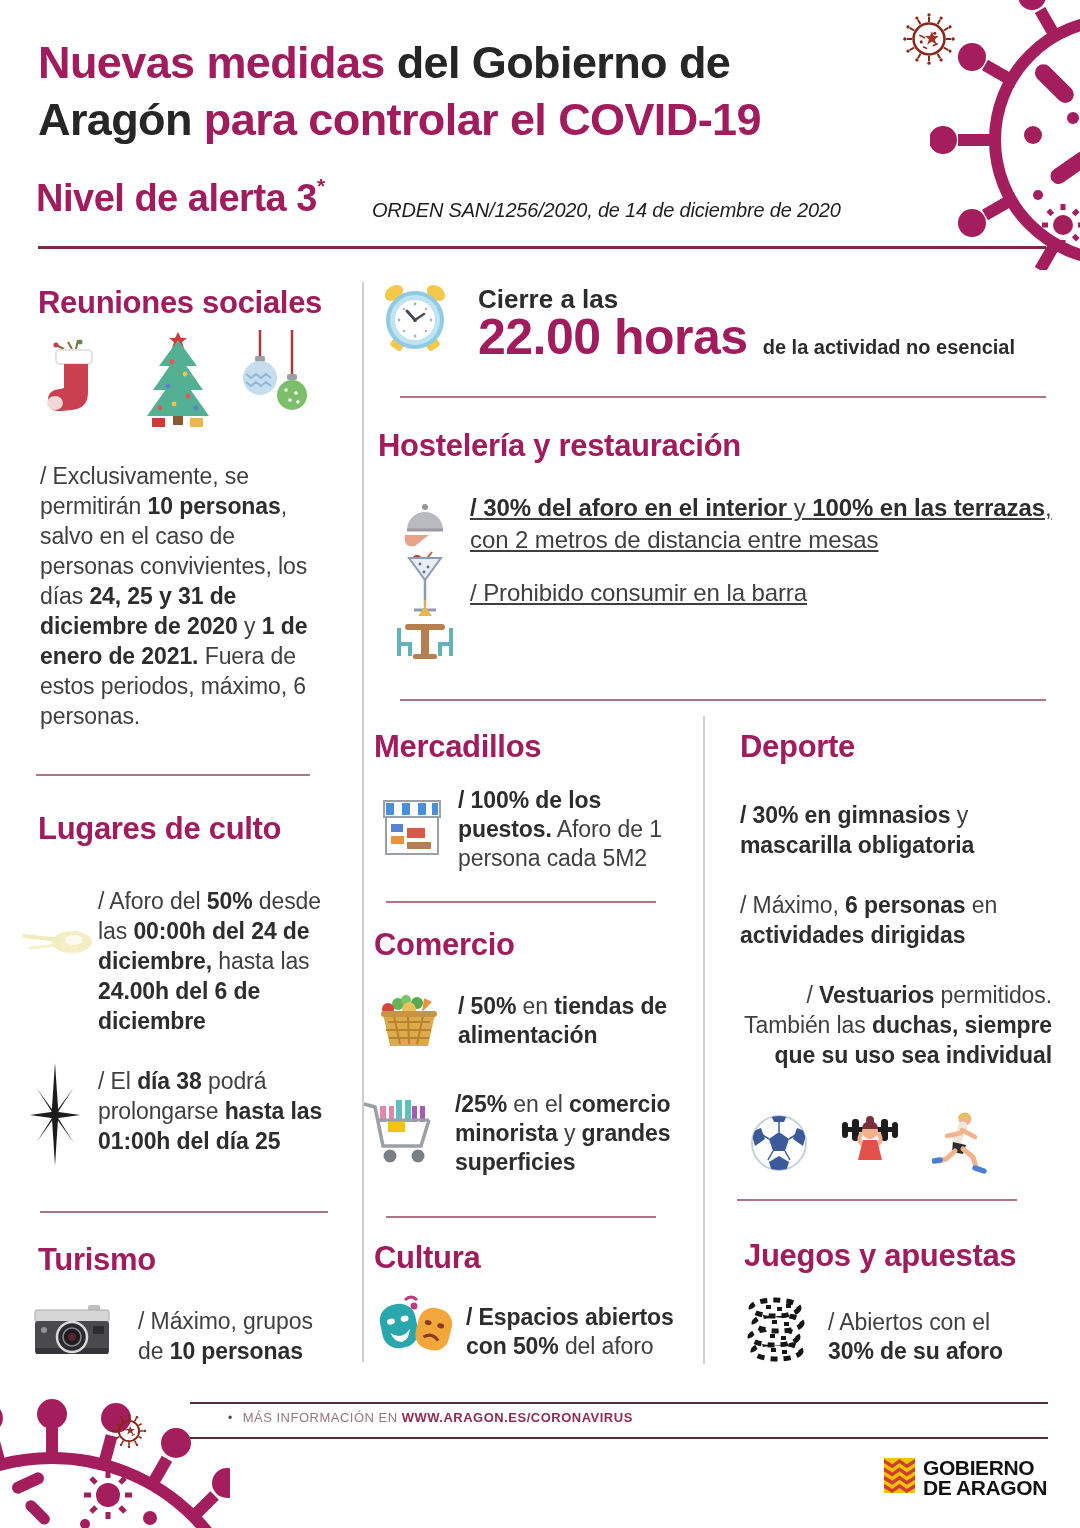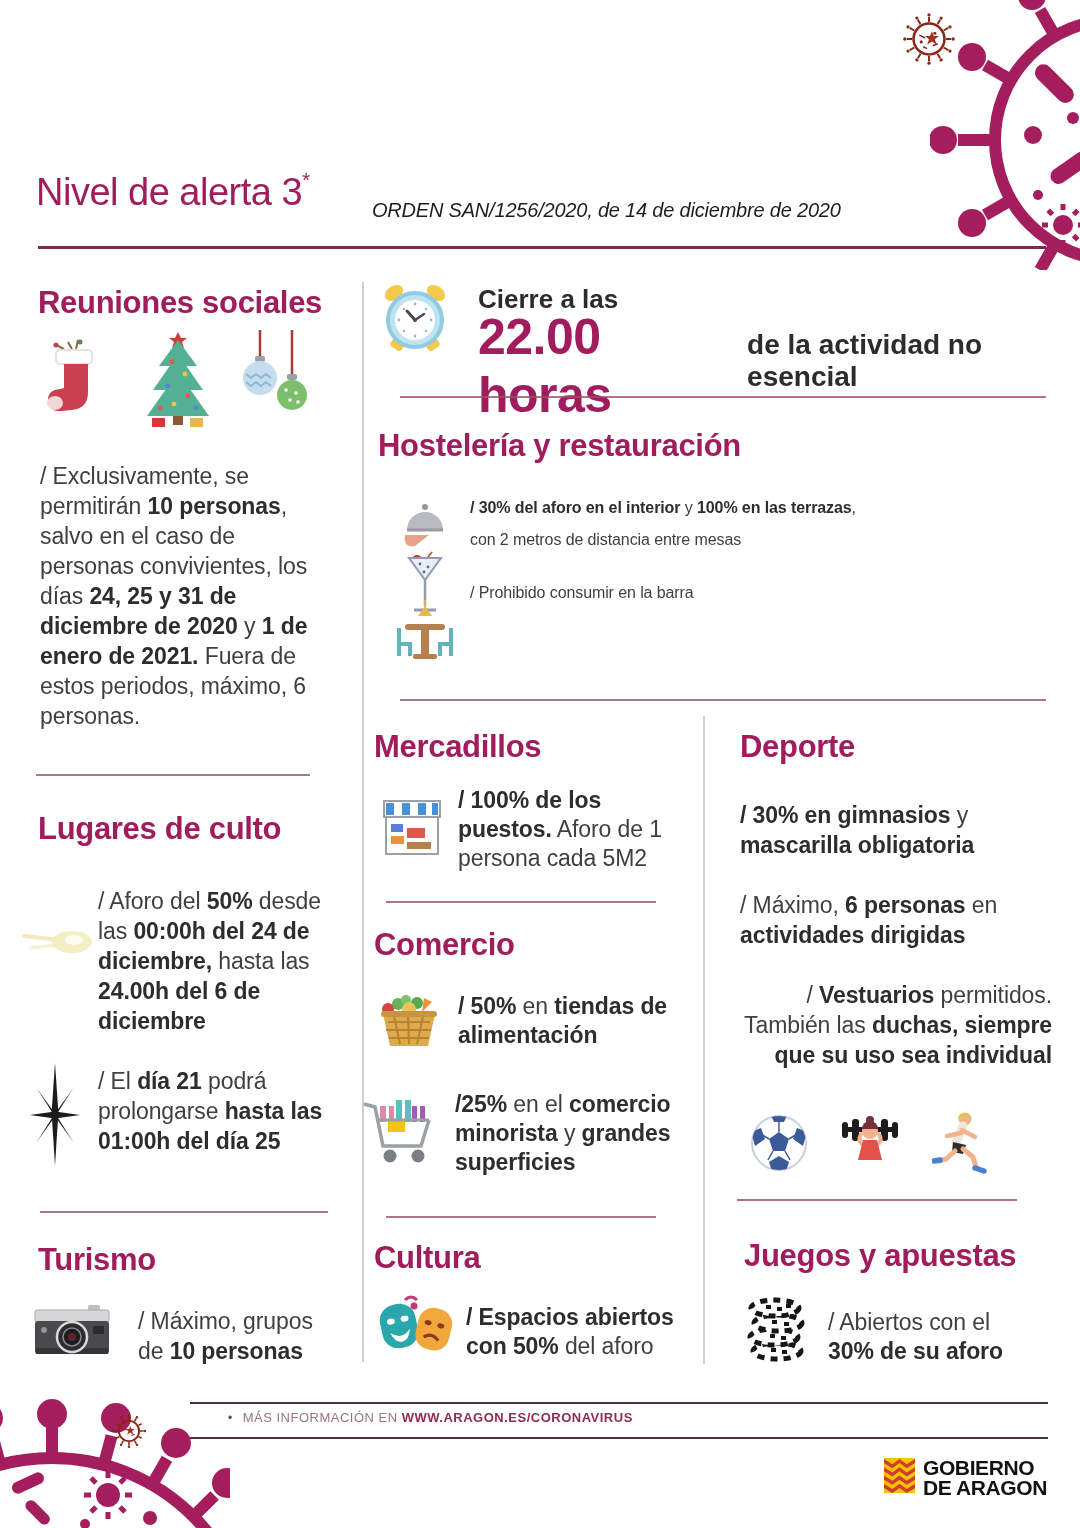--- a/index.html
+++ b/index.html
@@ -13,32 +13,32 @@
   }
   *{margin:0;padding:0;box-sizing:border-box;}
   html,body{background:#ffffff;}
   body{font-family:"Liberation Sans","DejaVu Sans",sans-serif;}
   .page{position:relative;width:1080px;height:1528px;background:#fff;overflow:hidden;}
 
   
   #title{position:absolute;left:38px;top:34px;width:860px;font-size:45px;line-height:57px;
          font-weight:600;color:#262626;letter-spacing:-0.6px;}
   #title .a{color:var(--accent);} #title .b{font-weight:800;}
-  #alert{position:absolute;left:36px;top:168px;font-size:38px;font-weight:400;color:var(--accent);letter-spacing:-0.5px;}
+  #alert{position:absolute;left:36px;top:174px;font-size:38px;font-weight:700;color:var(--accent);letter-spacing:-0.5px;}
   #alert sup{font-size:21px;vertical-align:18px;}
   #order{position:absolute;left:372px;top:199px;font-size:20px;font-style:italic;font-weight:400;color:#1d1d1d;letter-spacing:-0.2px;}
   #header-rule{position:absolute;left:38px;top:246px;width:1008px;height:3px;background:var(--rule);}
 
   
   .h2{position:absolute;font-size:31px;font-weight:800;color:var(--accent);letter-spacing:-0.3px;}
   .hr{position:absolute;height:2px;background:var(--divider);opacity:.8;}
   .vline{position:absolute;width:2px;background:var(--gray-div);}
   .txt{position:absolute;font-size:23px;line-height:30px;color:var(--body);letter-spacing:-0.1px;}
   .txt .b{font-weight:700;color:var(--bold);}
-  .txt24{font-size:16px;line-height:32px;}
+  .txt24{font-size:24px;line-height:32px;text-decoration:underline;}
   .txt-mid{line-height:29px;}
   .ico{position:absolute;}
 
   
   #reuniones-title{left:38px;top:285px;}
   #stocking{left:44px;top:336px;} #xmastree{left:138px;top:330px;} #ornaments{left:242px;top:330px;}
   #reuniones-body{left:40px;top:461px;width:300px;}
   #div-left1{left:36px;top:774px;width:274px;}
   #culto-title{left:38px;top:811px;}
   #comet{left:22px;top:918px;}
@@ -52,21 +52,21 @@
 
   
   #vline1{left:362px;top:282px;height:1080px;}
   #vline2{left:703px;top:716px;height:648px;}
 
   
   #clock{left:380px;top:280px;}
   #cierre-lead{position:absolute;left:478px;top:284px;font-size:26px;font-weight:700;color:#2c2c2c;}
   #cierre-line2{position:absolute;left:478px;top:308px;display:flex;align-items:baseline;}
   #cierre-big{font-size:50px;font-weight:800;color:var(--accent);letter-spacing:-0.5px;}
-  #cierre-tail{font-size:28px;font-weight:700;color:#2c2c2c;margin-left:15px;}
+  #cierre-tail{font-size:20px;font-weight:700;color:#2c2c2c;margin-left:15px;}
   #div-right1{left:400px;top:396px;width:646px;}
 
   
   #hosteleria-title{left:378px;top:428px;}
   #cloche{left:400px;top:494px;} #cocktail{left:406px;top:550px;} #tablechairs{left:392px;top:598px;}
   #host-item1{left:470px;top:492px;width:585px;}
   #host-item2{left:470px;top:577px;width:520px;}
   #host-item3{left:470px;top:629px;width:520px;}
   #div-right2{left:400px;top:699px;width:646px;}
 
@@ -106,20 +106,22 @@
   #virus-tr{left:930px;top:0px;} #virus-tr-small{left:900px;top:10px;}
   #logo{position:absolute;left:884px;top:1457px;display:flex;}
   #logo-flag{width:31px;height:37px;margin-right:8px;}
   #logo-text{font-size:21px;line-height:20px;font-weight:800;color:#121212;letter-spacing:-0.4px;padding-top:1px;}
 </style>
 </head>
 <body>
 
 <div class="page">
 
+  <h1 id="title"><span><span class="b a">Nuevas medidas</span><span> del Gobierno de</span></span><br>
+    <span><span>Aragón </span><span class="b a">para controlar el COVID-19</span></span></h1>
   <div id="alert"><span>Nivel de alerta 3</span><sup>*</sup></div>
   <div id="order">ORDEN SAN/1256/2020, de 14 de diciembre de 2020</div>
   <div id="header-rule"></div>
 
   <svg id="virus-tr-small" class="ico" width="58" height="58" viewBox="0 0 60 60">
     <g stroke="#8a2517" stroke-width="2" fill="none">
       <path d="M47.5,30 L53,30 M45.2,38.8 L49.9,41.5 M38.8,45.2 L41.5,49.9 M30,47.5 L30,53 M21.2,45.2 L18.5,49.9 M14.8,38.8 L10.1,41.5 M12.5,30 L7,30 M14.8,21.2 L10.1,18.5 M21.2,14.8 L18.5,10.1 M30,12.5 L30,7 M38.8,14.8 L41.5,10.1 M45.2,21.2 L49.9,18.5"></path>
       <circle cx="30" cy="30" r="16" stroke-width="2.6"></circle>
     </g>
     <g fill="#8a2517">
@@ -218,21 +220,21 @@
   <p id="culto-item1" class="txt"><span>/ Aforo del </span><span class="b">50%</span><span> desde</span><br><span>las </span><span class="b">00:00h del 24 de</span><br><span class="b">diciembre,</span><span> hasta las</span><br><span class="b">24.00h del 6 de</span><br><span class="b">diciembre</span></p>
 
   <svg id="star" class="ico" width="62" height="106" viewBox="0 0 64 108">
     <g fill="#1c1c1c">
       <polygon points="32,0 35.5,52 32,106 28.5,52"></polygon>
       <polygon points="6,54 32,50.5 58,54 32,57.5"></polygon>
       <polygon points="13,26 33.5,54.5 51,82 30.5,53.5"></polygon>
       <polygon points="51,26 30.5,54.5 13,82 33.5,53.5"></polygon>
     </g>
   </svg>
-  <p id="culto-item2" class="txt"><span>/ El </span><span class="b">día 21</span><span> podrá</span><br><span>prolongarse </span><span class="b">hasta las</span><br><span class="b">01:00h del día 25</span></p>
+  <p id="culto-item2" class="txt"><span>/ El </span><span class="b">día 38</span><span> podrá</span><br><span>prolongarse </span><span class="b">hasta las</span><br><span class="b">01:00h del día 25</span></p>
 
   <div id="div-left2" class="hr"></div>
 
   <h2 id="turismo-title" class="h2">Turismo</h2>
 
   <svg id="camera" class="ico" width="80" height="60" viewBox="0 0 80 60">
     <rect x="56" y="5" width="12" height="7" rx="2" fill="#bfbfbf"></rect>
     <rect x="3" y="10" width="74" height="12" rx="2" fill="#d6d6d6" stroke="#a8a8a8"></rect>
     <rect x="3" y="21" width="74" height="33" rx="3" fill="#4a4a4e"></rect>
     <rect x="4" y="48" width="72" height="6" fill="#333338"></rect>

